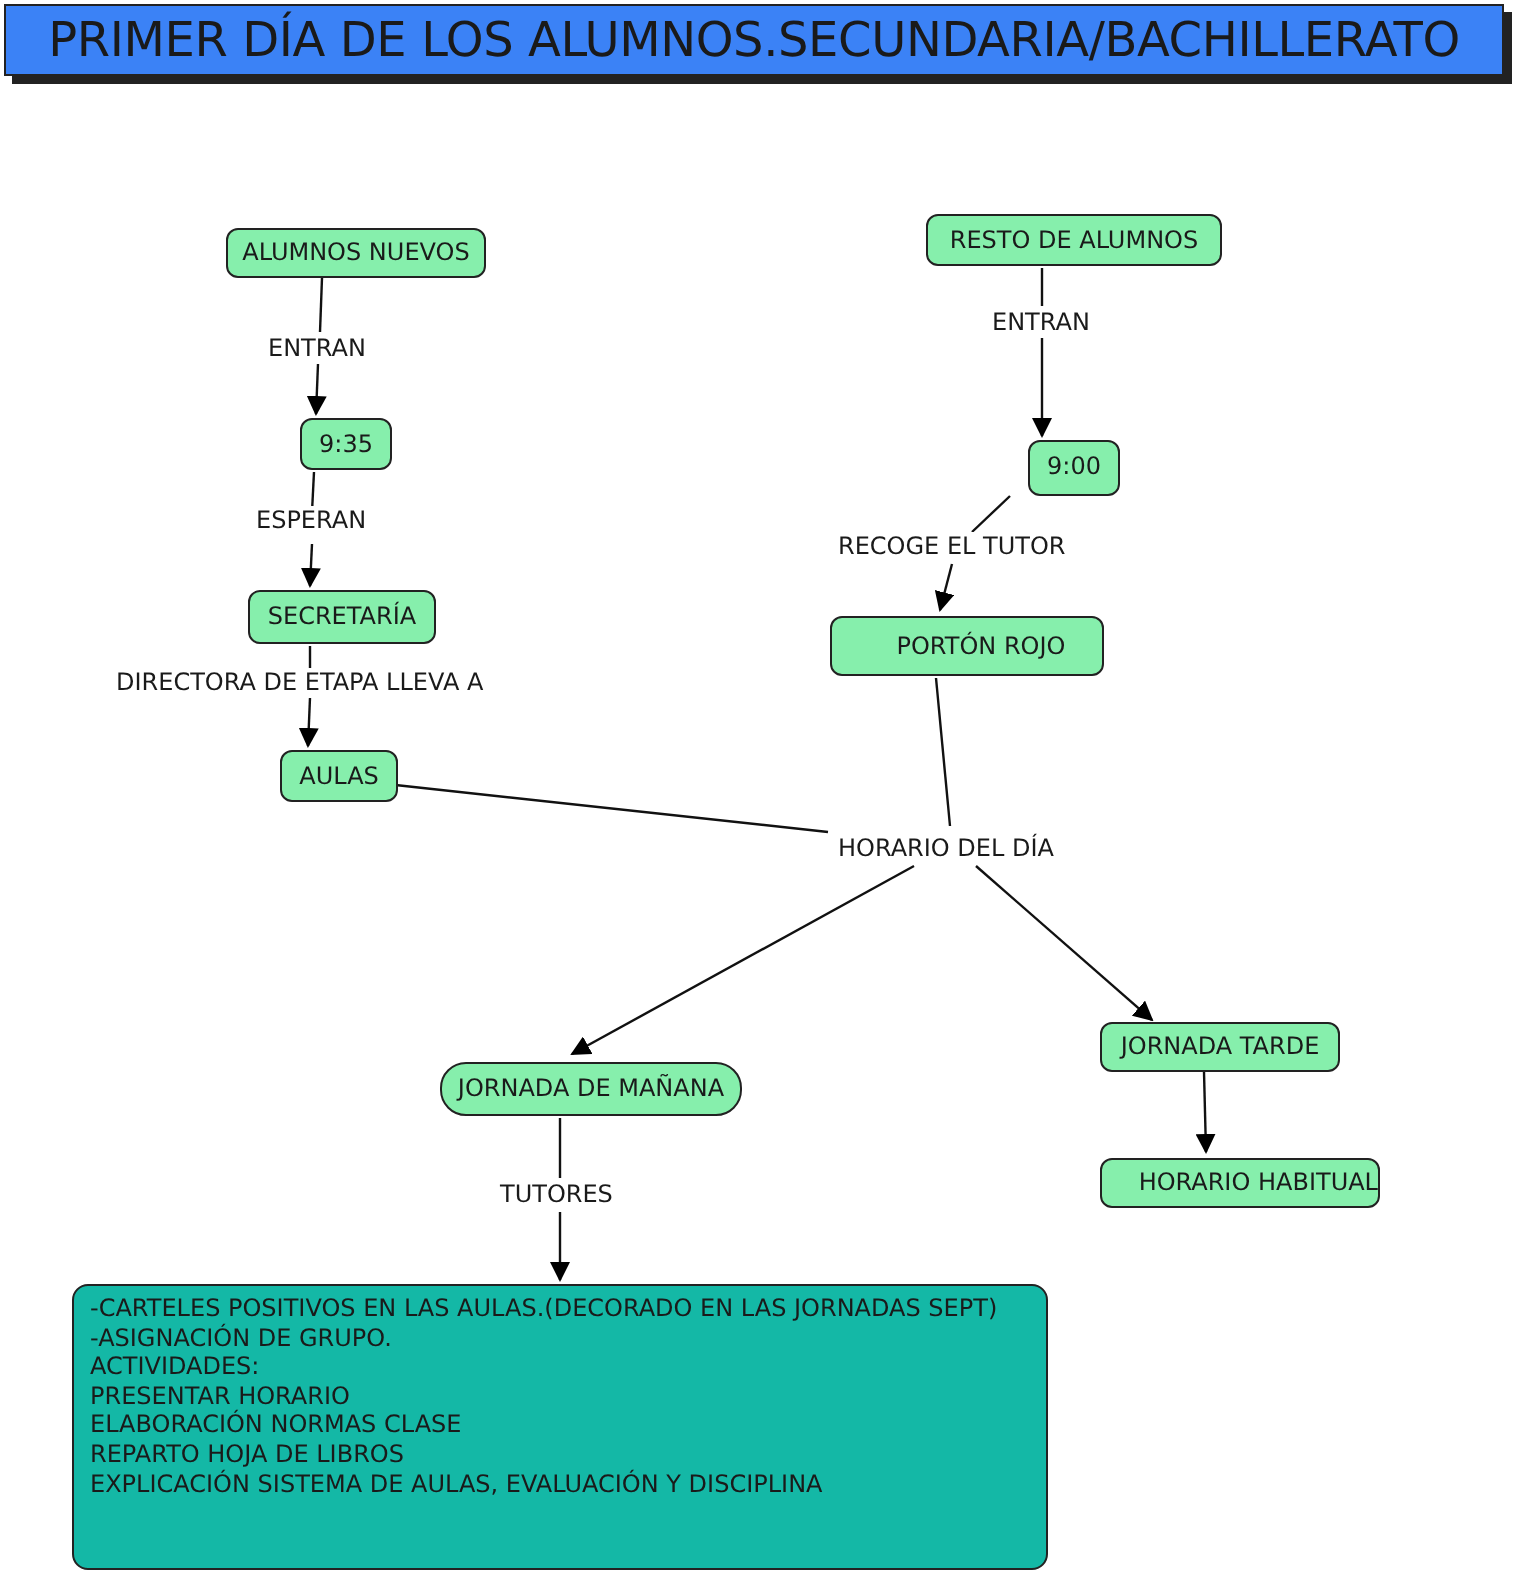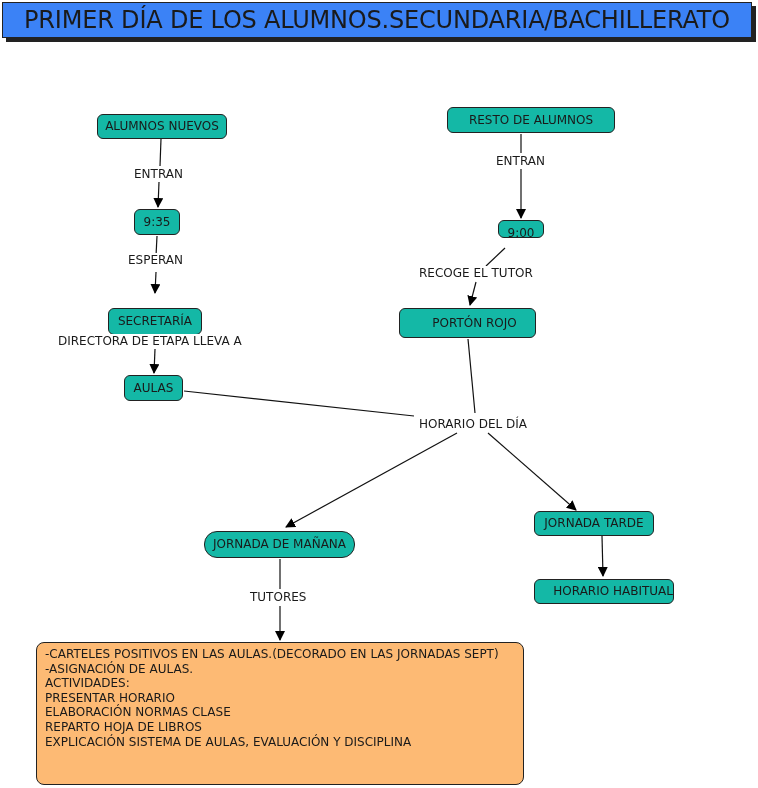--- a/index.html
+++ b/index.html
@@ -12,32 +12,33 @@
     #title-box {
       position: absolute; left: 2px; top: 2px; width: 748px; height: 34px;
       background: #3b82f6; border: 1px solid #222;
       box-shadow: 4px 4px 0 #222;
       font-size: 24px; line-height: 34px; text-align: center;
       letter-spacing: -0.2px; white-space: nowrap;
       font-family: "DejaVu Sans", sans-serif;
     }
     svg#links { position: absolute; left: 0; top: 0; }
     .node {
-      position: absolute; background: #14b8a6; border: 1px solid #222;
+      position: absolute; background: #86efac; border: 1px solid #222;
       border-radius: 6px; font-size: 12px; line-height: 22px;
       text-align: center; white-space: nowrap; box-sizing: border-box;
       box-shadow: 0 0 0 0 transparent;
+      margin-left: 16px;
     }
     .label {
       position: absolute; font-size: 12px; white-space: nowrap;
       background: #fff; line-height: 14px; padding: 0 1px;
     }
     #node-actividades {
       position: absolute; left: 36px; top: 642px; width: 488px; height: 143px;
-      background: #fdba74; border: 1px solid #222; border-radius: 8px;
+      background: #14b8a6; border: 1px solid #222; border-radius: 8px;
       box-sizing: border-box; padding: 4px 8px; font-size: 12px; line-height: 14.6px;
     }
     #node-actividades div { white-space: nowrap; }
   </style>
 </head>
 <body>
 
 <div id="title-box">PRIMER DÍA DE LOS ALUMNOS.SECUNDARIA/BACHILLERATO</div>
 
 <svg id="links" width="758" height="788">
@@ -73,36 +74,36 @@
 
     <line x1="602" y1="536" x2="603" y2="576" marker-end="url(#arrow)"></line>
 
     <line x1="280" y1="559" x2="280" y2="589"></line>
     <line x1="280" y1="606" x2="280" y2="640" marker-end="url(#arrow)"></line>
   </g>
 </svg>
 
 <div class="node" style="left:97px;top:114px;width:130px;height:25px;">ALUMNOS NUEVOS</div>
 <div class="node" style="left:134px;top:209px;width:46px;height:26px;line-height:24px;">9:35</div>
-<div class="node" style="left:108px;top:308px;width:94px;height:27px;line-height:25px;">SECRETARÍA</div>
+<div class="node" style="left:108px;top:295px;width:94px;height:27px;line-height:25px;">SECRETARÍA</div>
 <div class="node" style="left:124px;top:375px;width:59px;height:26px;line-height:24px;">AULAS</div>
 
-<div class="node" style="left:447px;top:107px;width:168px;height:26px;line-height:24px;">RESTO DE ALUMNOS</div>
-<div class="node" style="left:498px;top:220px;width:46px;height:18px;line-height:24px;">9:00</div>
+<div class="node" style="left:447px;top:107px;width:148px;height:26px;line-height:24px;">RESTO DE ALUMNOS</div>
+<div class="node" style="left:498px;top:220px;width:46px;height:28px;line-height:24px;">9:00</div>
 <div class="node" style="left:399px;top:308px;width:137px;height:30px;line-height:28px;padding-left:14px;">PORTÓN ROJO</div>
 
 <div class="label" style="left:418px;top:417px;">HORARIO DEL DÍA</div>
 
 <div class="node" style="left:204px;top:531px;width:151px;height:27px;line-height:25px;border-radius:13px;">JORNADA DE MAÑANA</div>
 <div class="node" style="left:534px;top:511px;width:120px;height:25px;line-height:23px;">JORNADA TARDE</div>
 <div class="node" style="left:534px;top:579px;width:140px;height:25px;line-height:23px;text-align:right;">HORARIO HABITUAL</div>
 
 <div id="node-actividades">
   <div>-CARTELES POSITIVOS EN LAS AULAS.(DECORADO EN LAS JORNADAS SEPT)</div>
-  <div>-ASIGNACIÓN DE AULAS.</div>
+  <div>-ASIGNACIÓN DE GRUPO.</div>
   <div>ACTIVIDADES:</div>
   <div>PRESENTAR HORARIO</div>
   <div>ELABORACIÓN NORMAS CLASE</div>
   <div>REPARTO HOJA DE LIBROS</div>
   <div>EXPLICACIÓN SISTEMA DE AULAS, EVALUACIÓN Y DISCIPLINA</div>
 </div>
 
 <div class="label" style="left:133px;top:167px;">ENTRAN</div>
 <div class="label" style="left:127px;top:253px;">ESPERAN</div>
 <div class="label" style="left:57px;top:334px;">DIRECTORA DE ETAPA LLEVA A</div>

